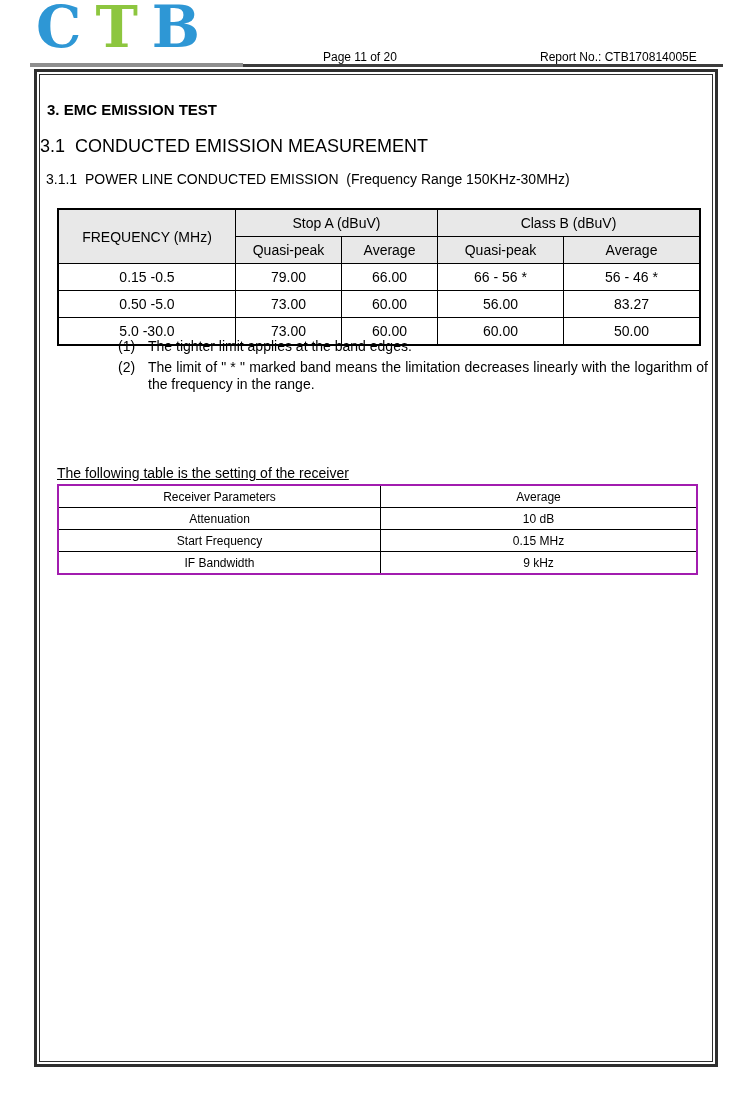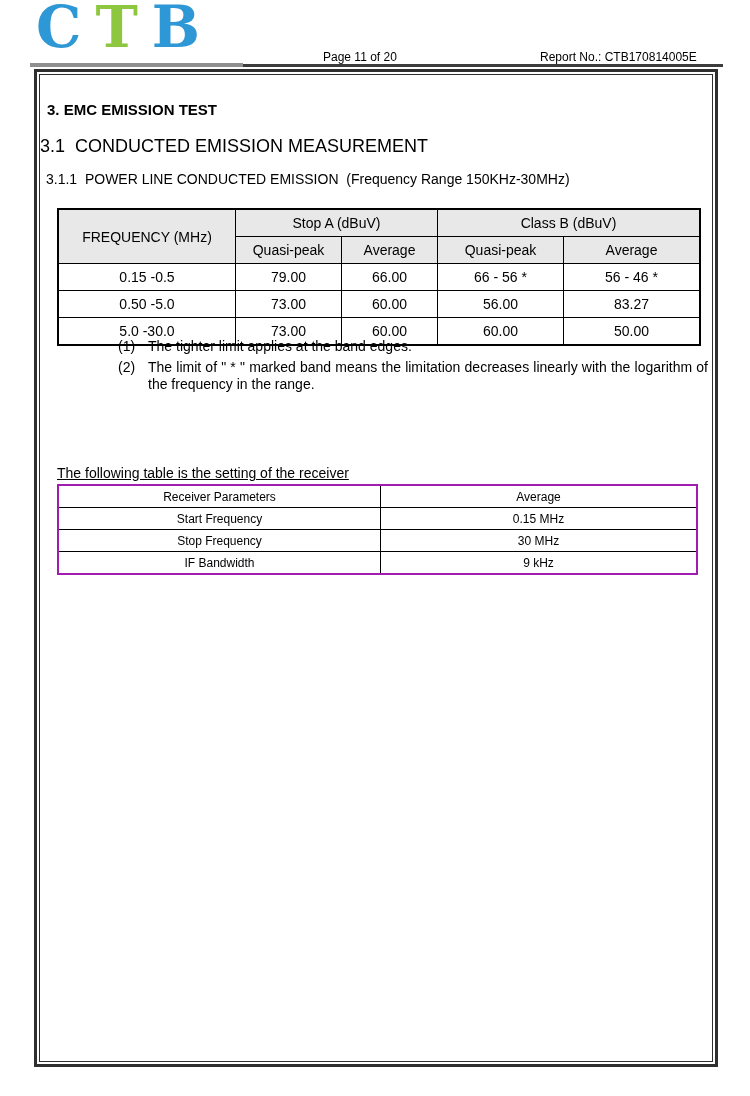--- a/index.html
+++ b/index.html
@@ -131,25 +131,25 @@
 </div>
 
 <div class="recv-caption">The following table is the setting of the receiver</div>
 <table class="recv">
   <tbody>
       <tr>
     <td class="rc0">Receiver Parameters</td>
     <td class="rc1">Average</td>
   </tr>
   <tr>
+    <td class="rc0">Attenuation</td>
+    <td class="rc1">10 dB</td>
+  </tr>
+  <tr>
     <td class="rc0">Start Frequency</td>
     <td class="rc1">0.15 MHz</td>
-  </tr>
-  <tr>
-    <td class="rc0">Stop Frequency</td>
-    <td class="rc1">30 MHz</td>
   </tr>
   <tr>
     <td class="rc0">IF Bandwidth</td>
     <td class="rc1">9 kHz</td>
   </tr>
 </tbody>
   </table>
 
 </body></html>

